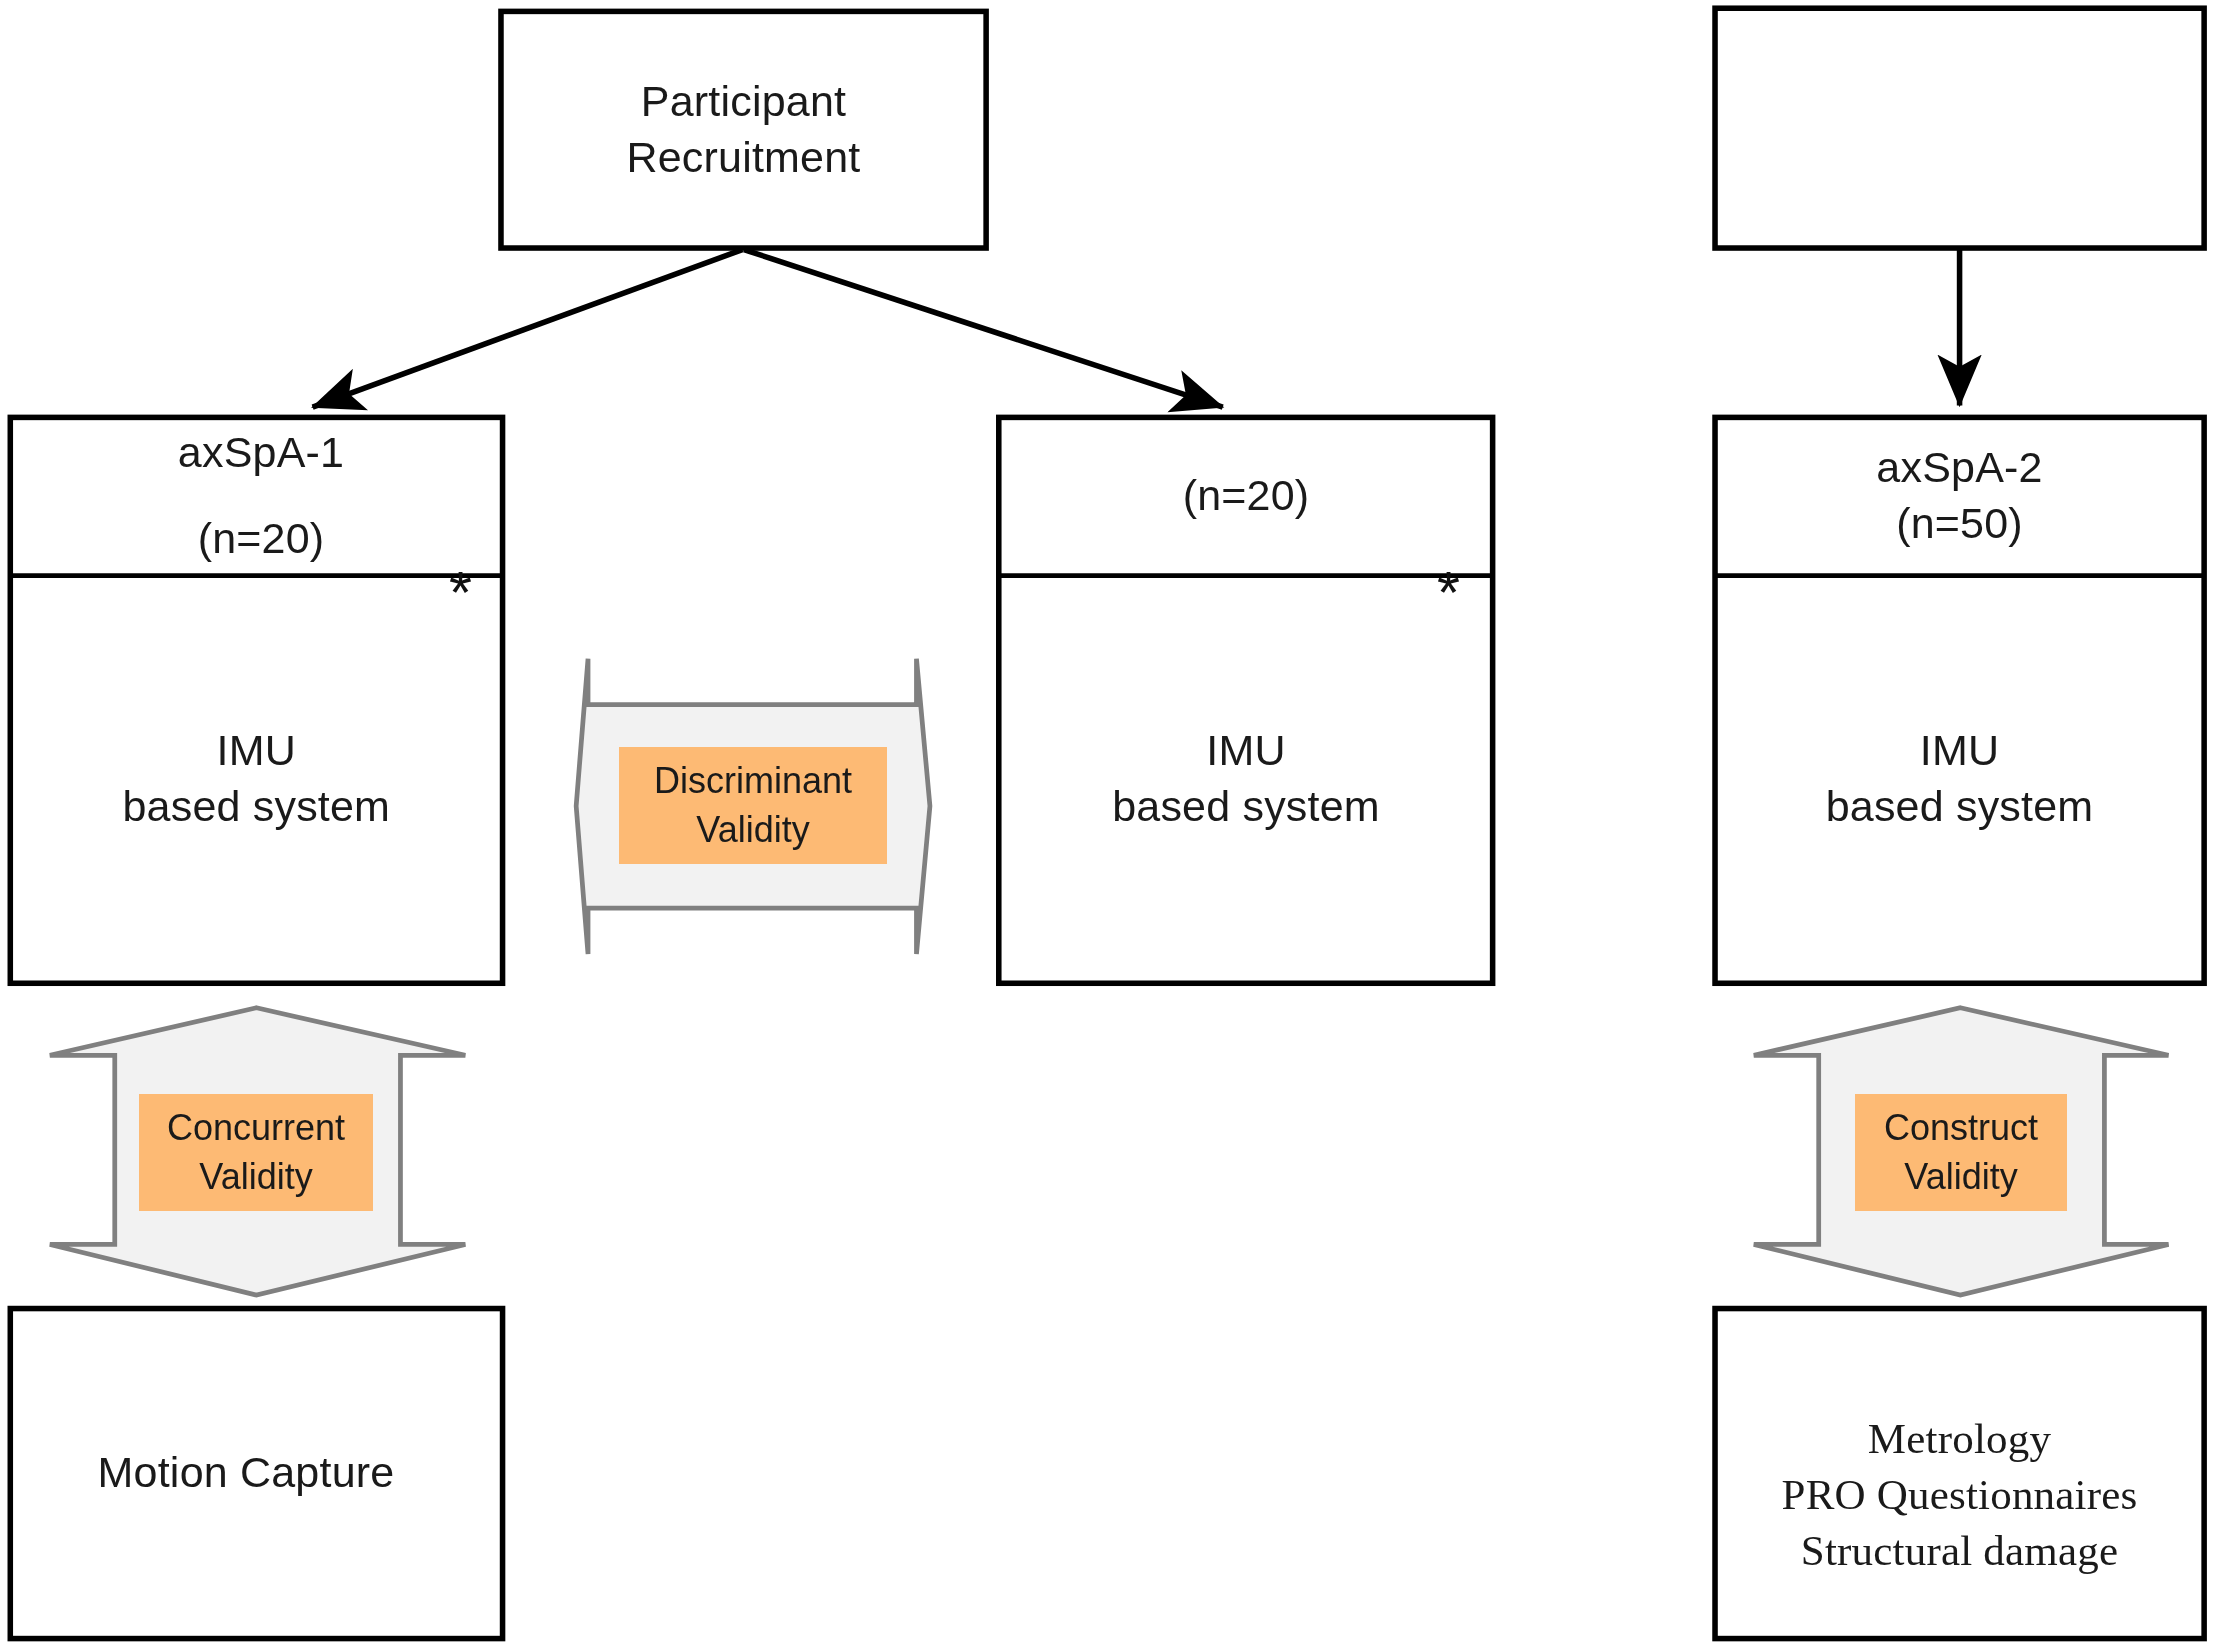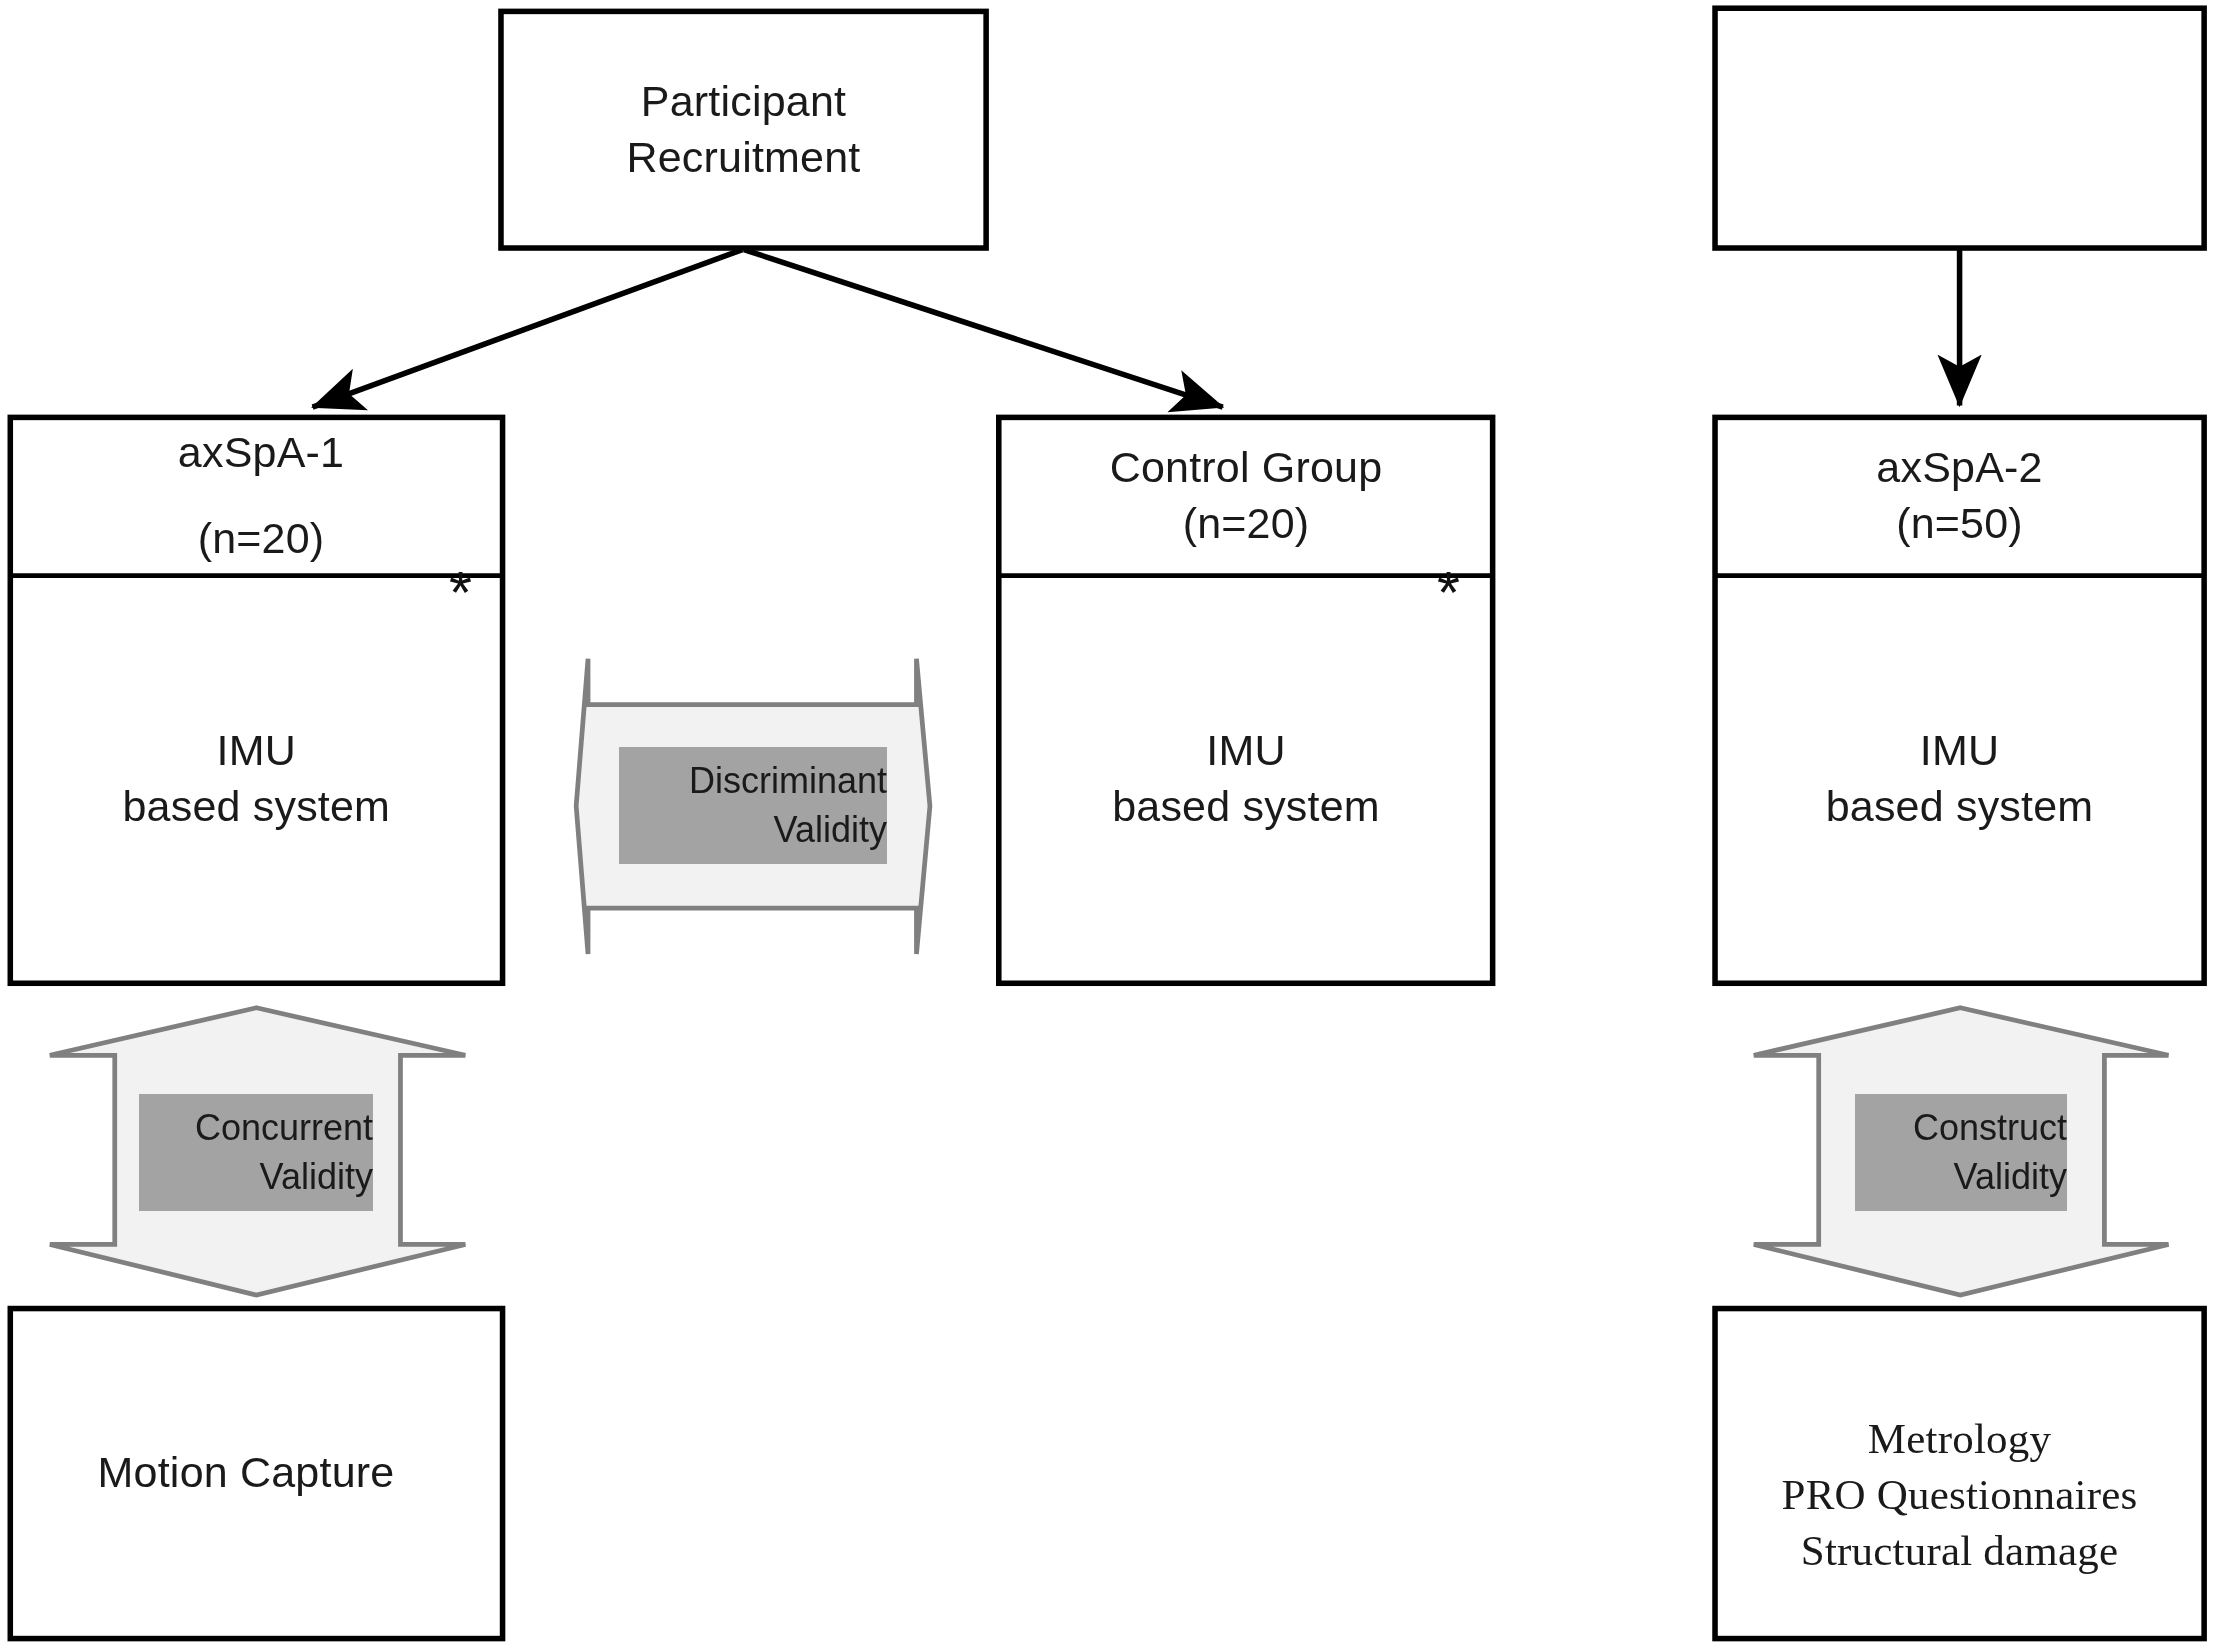--- a/index.html
+++ b/index.html
@@ -33,28 +33,28 @@
     font-size: 43px;
     line-height: 1.30;
     letter-spacing: 0.2px;
     white-space: pre;
     pointer-events: none;
   }
   .arrow-label {
     position: absolute;
     display: flex;
     flex-direction: column;
-    align-items: flex-end;
+    align-items: center;
     justify-content: center;
     text-align: center;
     color: #1a1a1a;
     font-family: "Liberation Sans", sans-serif;
     font-size: 36px;
     line-height: 1.34;
-    background: #a3a3a3;
+    background: #fdba74;
     white-space: pre;
     pointer-events: none;
   }
   .asterisk {
     position: absolute;
     color: #111111;
     font-family: "Liberation Sans", sans-serif;
     font-size: 59px;
     line-height: 1;
     pointer-events: none;
@@ -109,21 +109,20 @@
   </div>
 
 
   <div class="box-text" style="left:15px; top:417px; width:492px; height:158px;gap:30px;">
     <span class="ln">axSpA-1</span>
     <span class="ln">(n=20)</span>
   </div>
   <div class="asterisk" style="left:449px; top:564px;">*</div>
 
   <div class="box-text" style="left:999px; top:417px; width:494px; height:158px;">
-    <span class="ln">Control Group</span>
     <span class="ln">(n=20)</span>
   </div>
   <div class="asterisk" style="left:1437px; top:564px;">*</div>
 
   <div class="box-text" style="left:1715px; top:417px; width:489px; height:158px;">
     <span class="ln">axSpA-2</span>
     <span class="ln">(n=50)</span>
   </div>
 
   <div class="box-text" style="left:10.3px; top:575px; width:492px; height:408px;">

